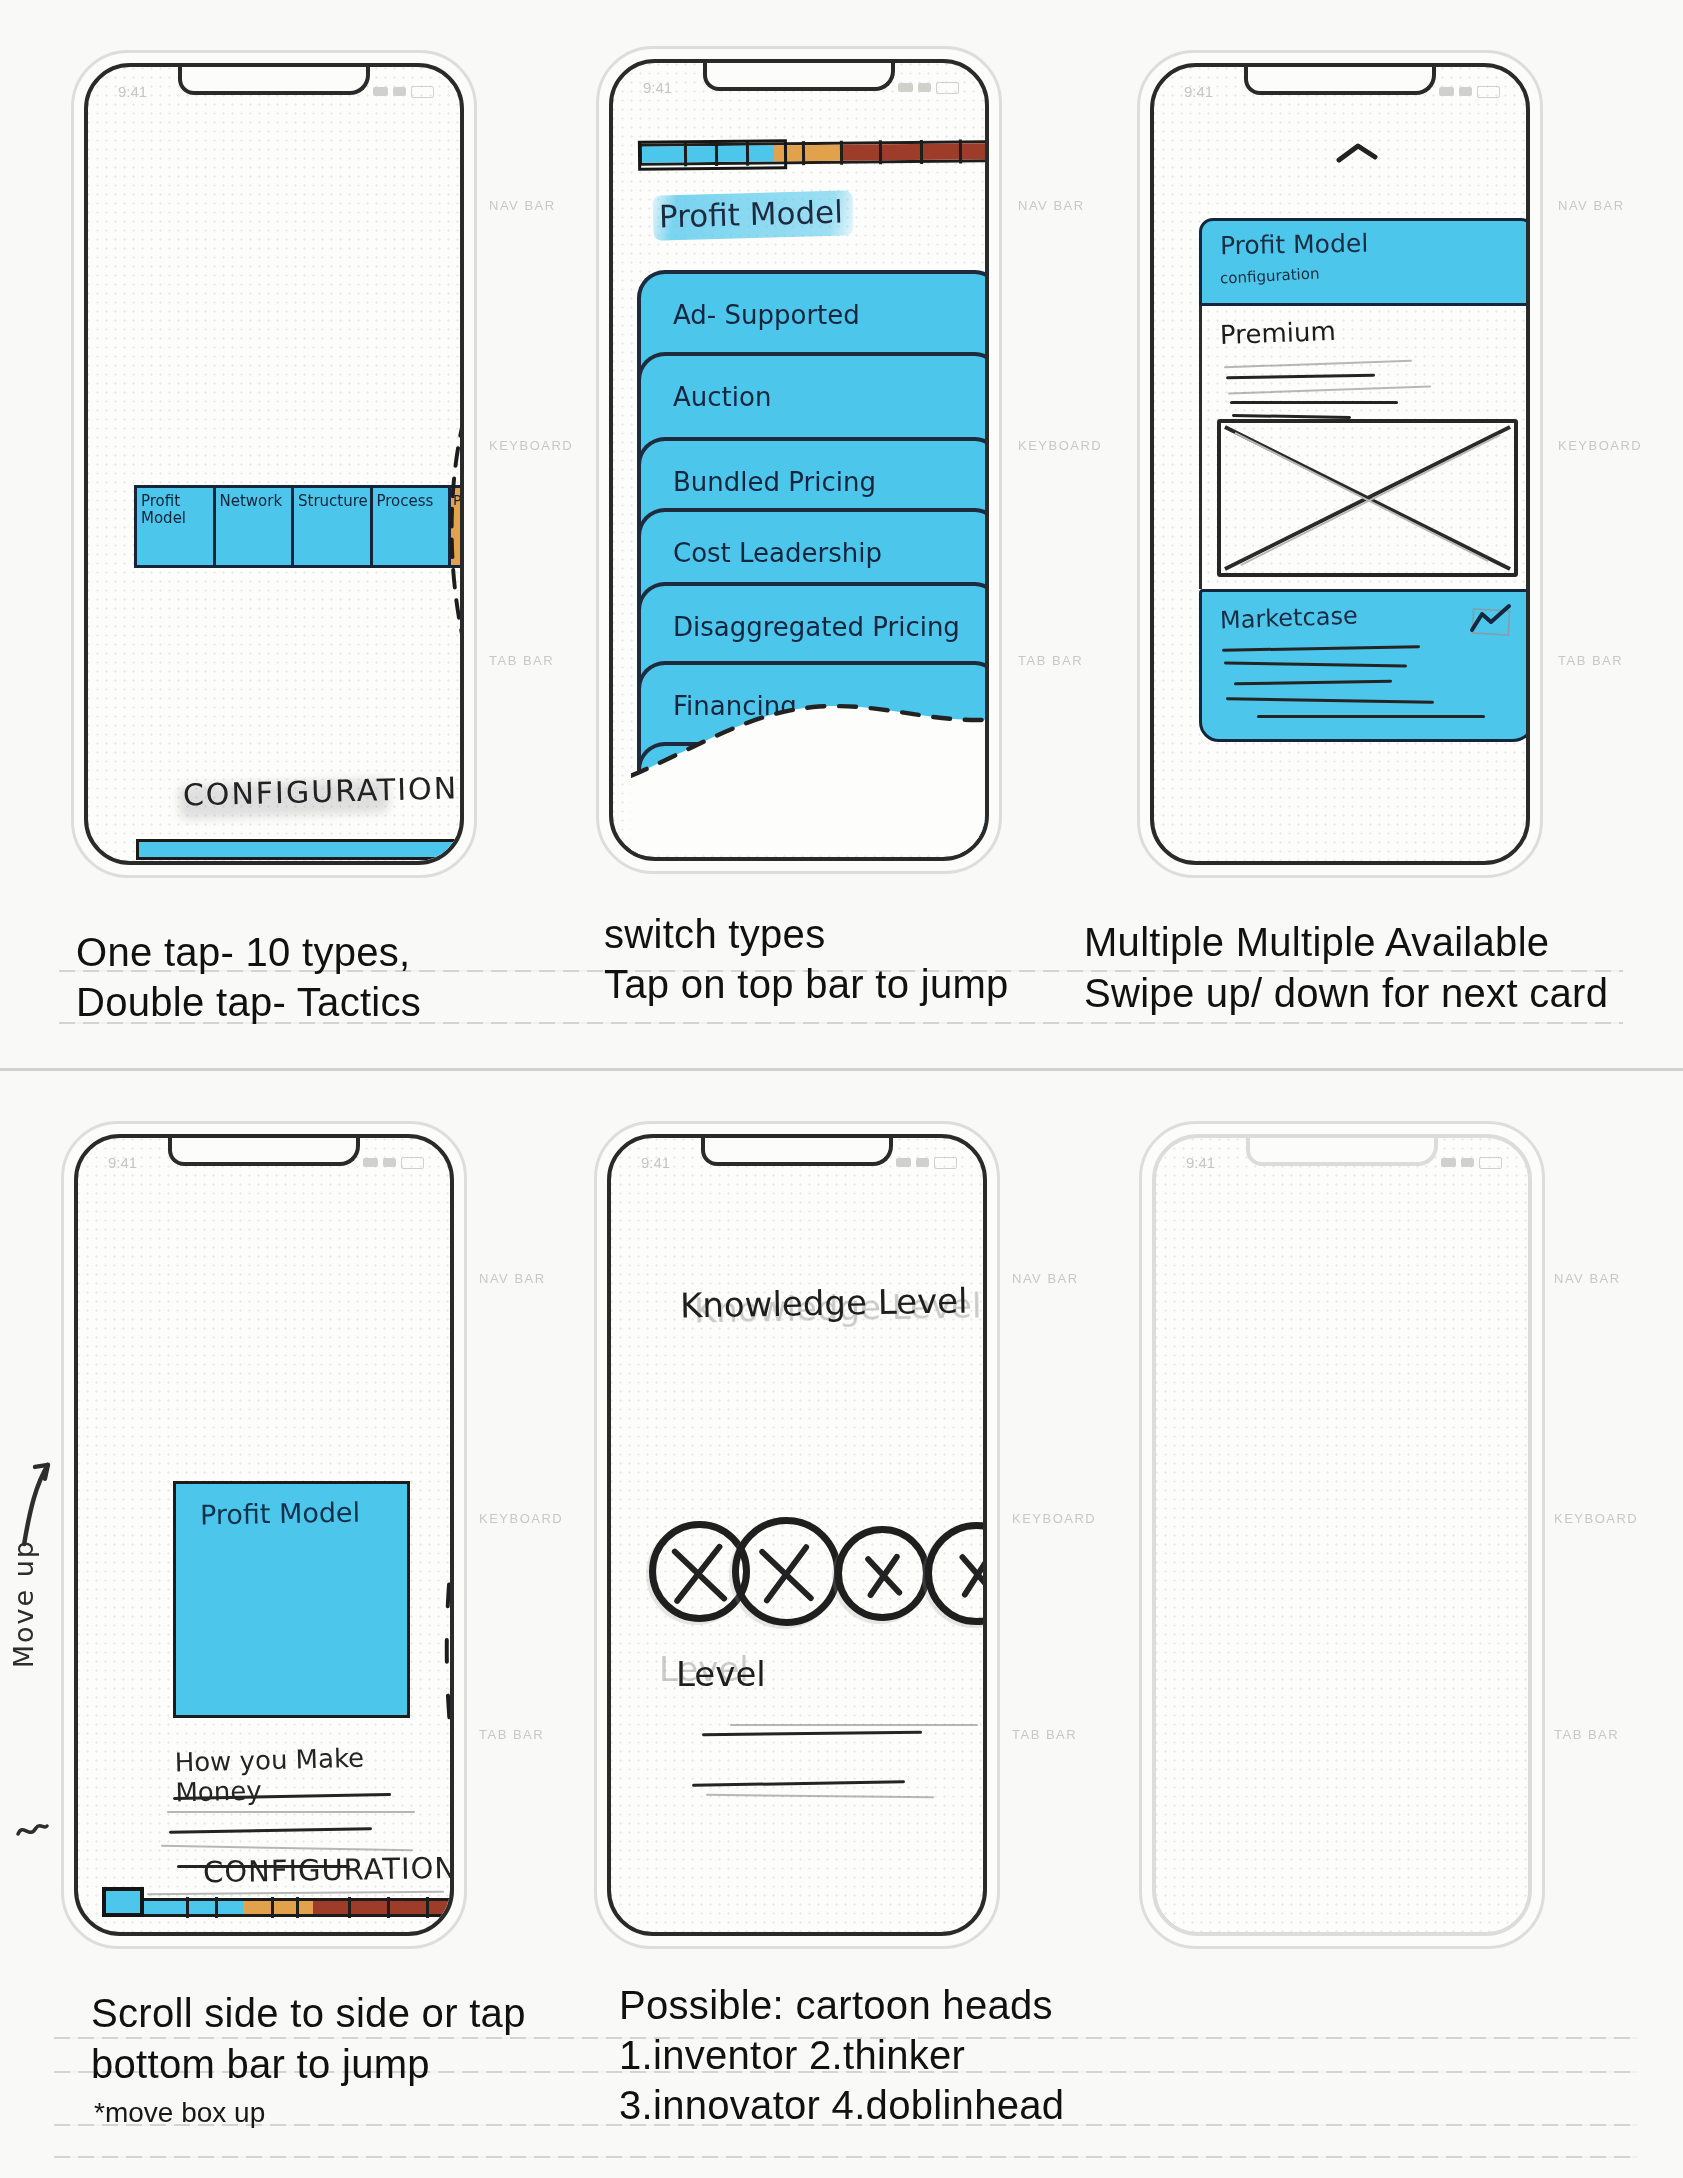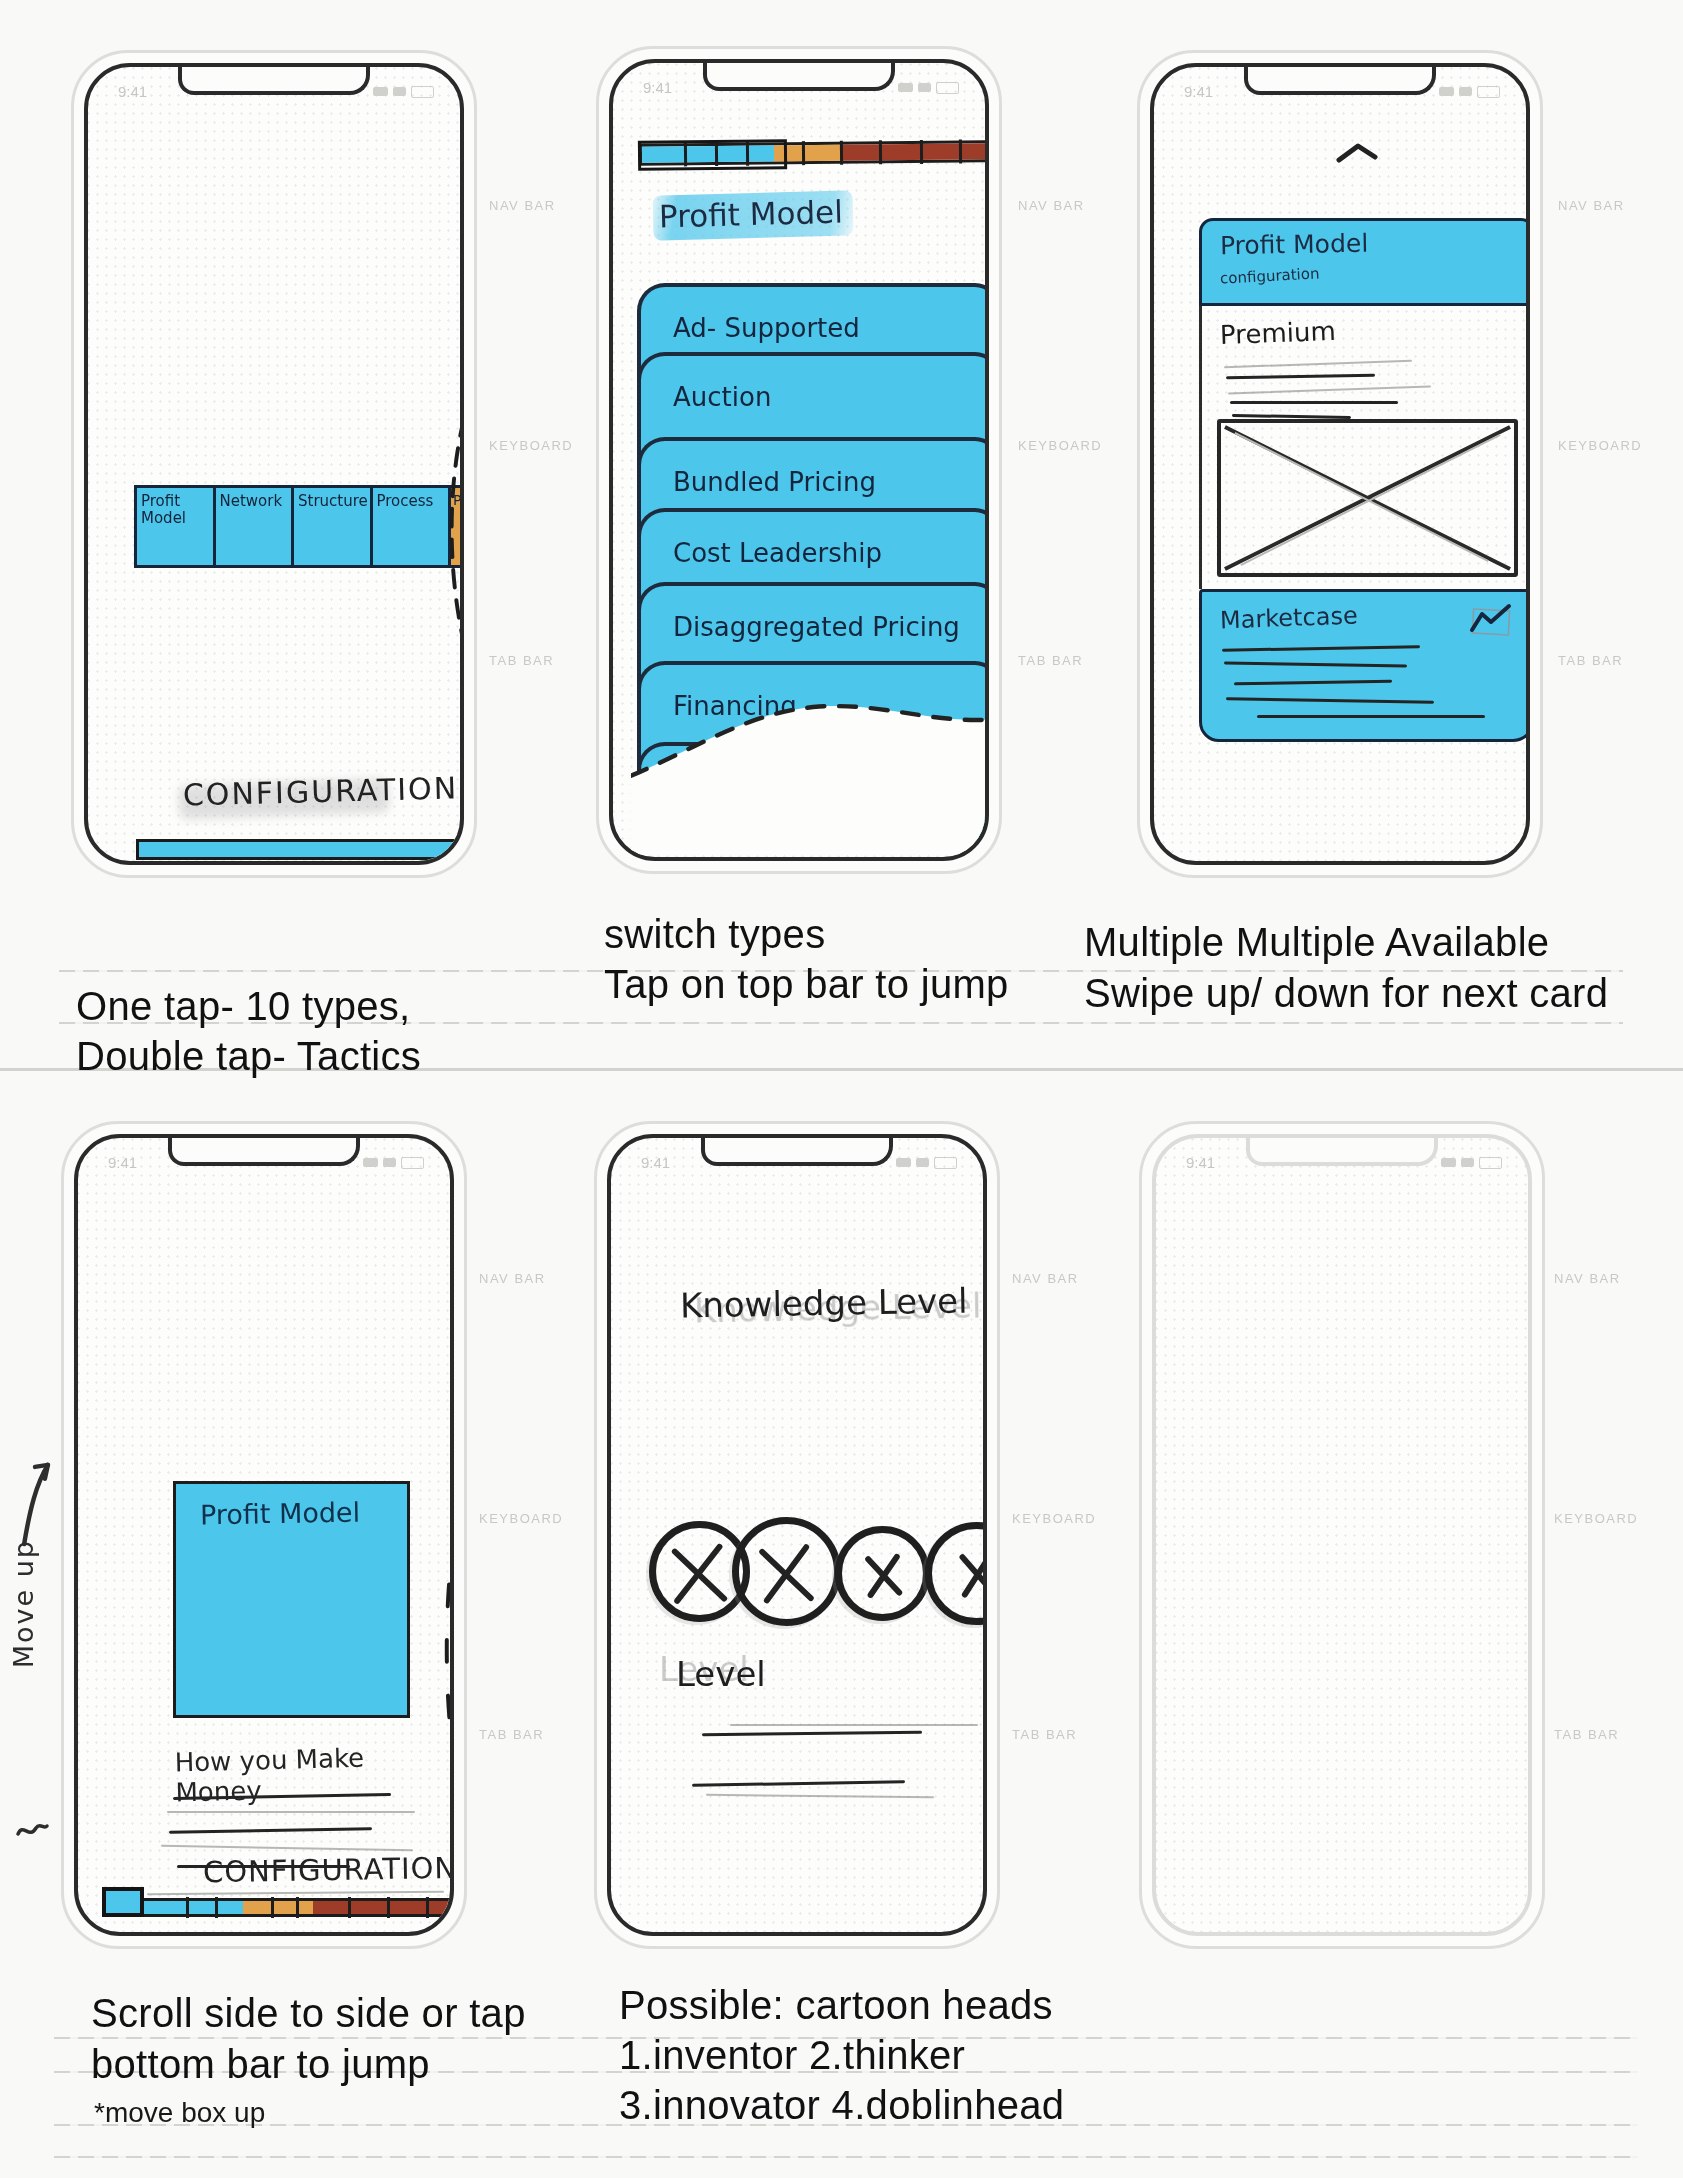--- a/index.html
+++ b/index.html
@@ -175,21 +175,21 @@
         <div class="tick" style="left:68%;"></div>
         <div class="tick" style="left:80%;"></div>
         <div class="tick" style="left:91%;"></div>
         <div class="curwin"></div>
       </div>
 
       <div class="p2title hw">
         <span class="hl">Profit Model</span>
       </div>
 
-      <div class="card" style="top:220px;">
+      <div class="card" style="top:207px;">
         <span class="clabel hw">Ad- Supported</span>
         </div>
       <div class="card" style="top:289px;">
         <span class="clabel hw">Auction</span>
         </div>
       <div class="card" style="top:374px;text-decoration:underline;">
         <span class="clabel hw">Bundled Pricing</span>
         </div>
       <div class="card" style="top:445px;text-decoration:underline;">
         <span class="clabel hw">Cost Leadership</span>
@@ -395,21 +395,21 @@
         <span>9:41</span>
         <span class="sticons">
             <i class="sig"></i>
             <i class="wif"></i>
             <i class="bat"></i>
           </span>
       </div>
     </div>
   </div>
 
-  <div class="cap" style="left:76px;top:981px;">
+  <div class="cap" style="left:76px;top:927px;">
     <div>One tap- 10 types,</div>
     <div>Double tap- Tactics</div>
   </div>
 
   <div class="cap" style="left:604px;top:909px;line-height:50px;">
     <div>switch types</div>
     <div>Tap on top bar to jump</div>
   </div>
 
   <div class="cap" style="left:1084px;top:917px;line-height:51px;">

